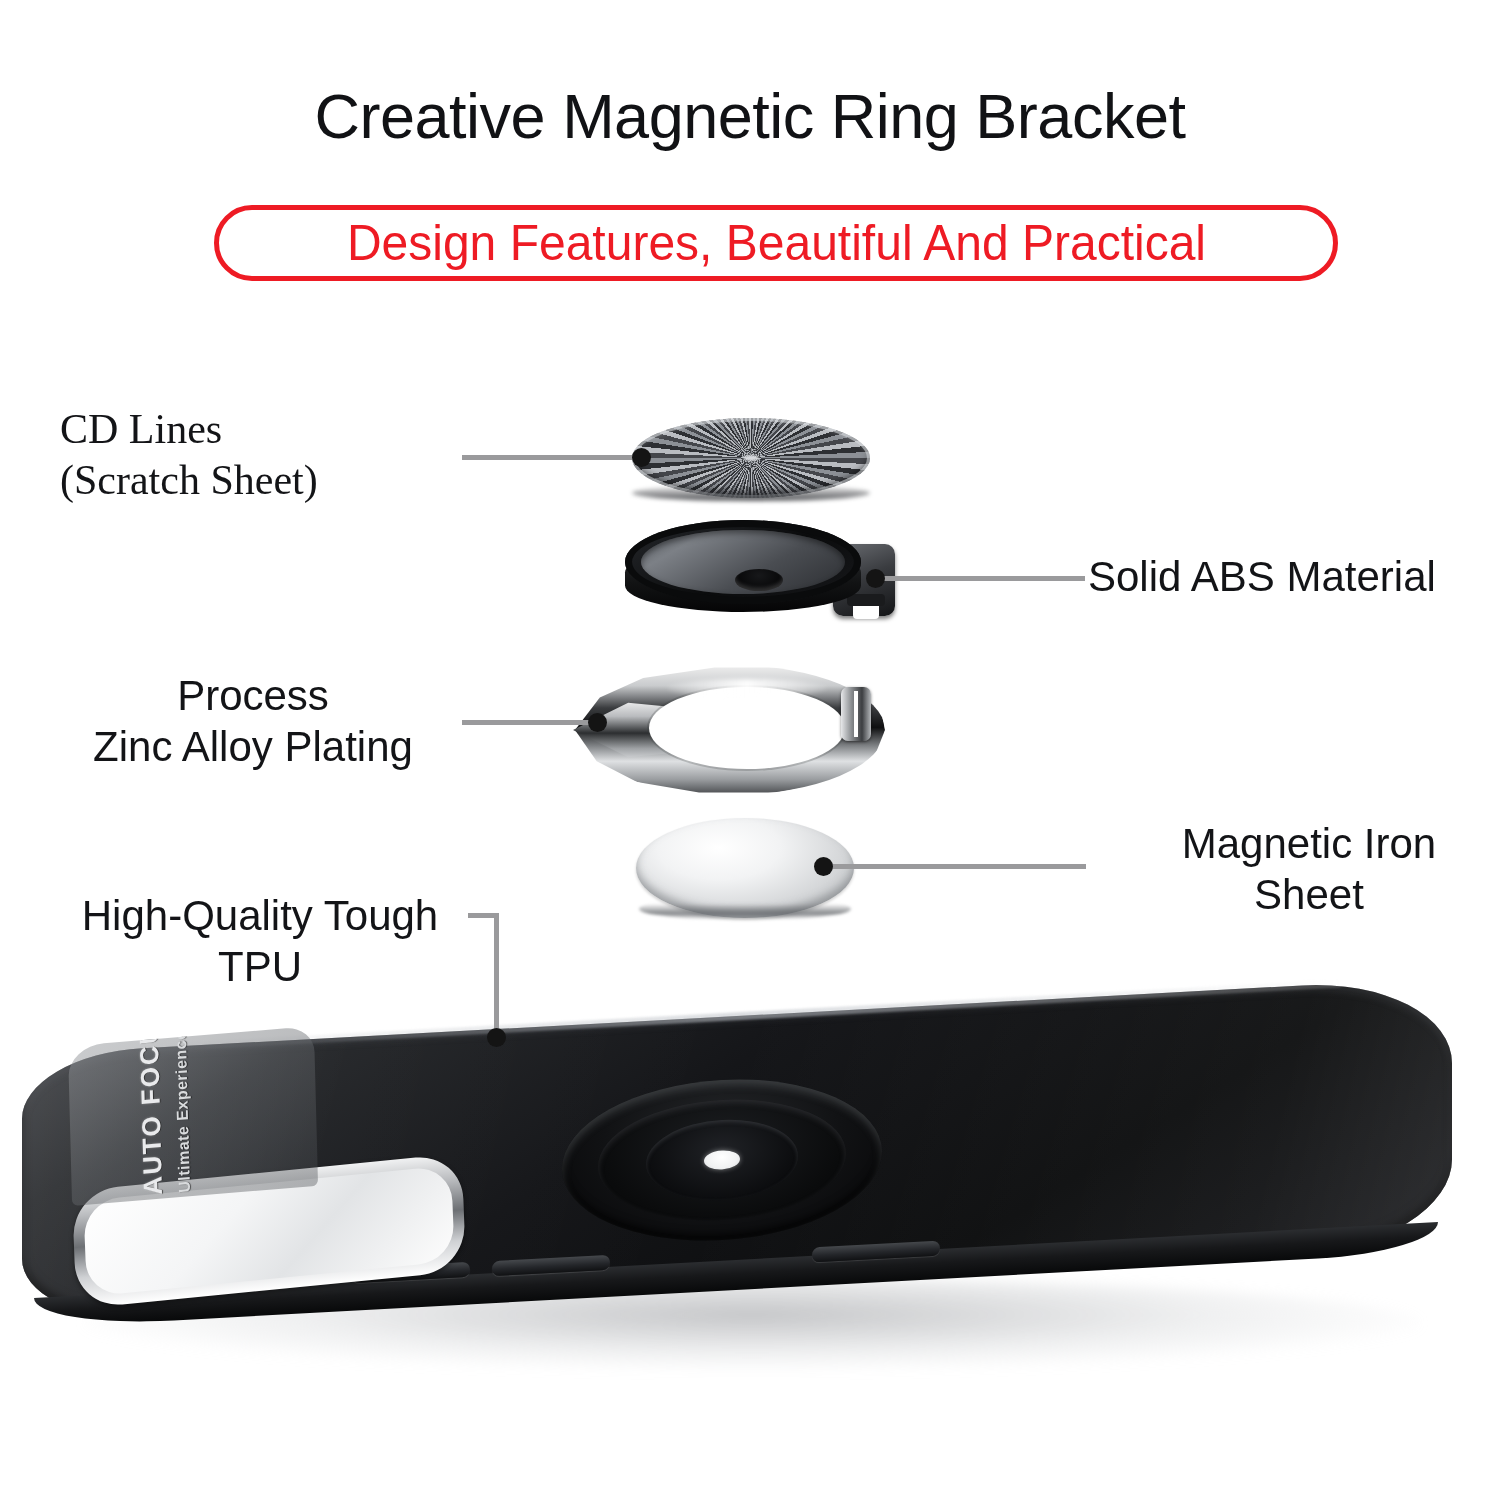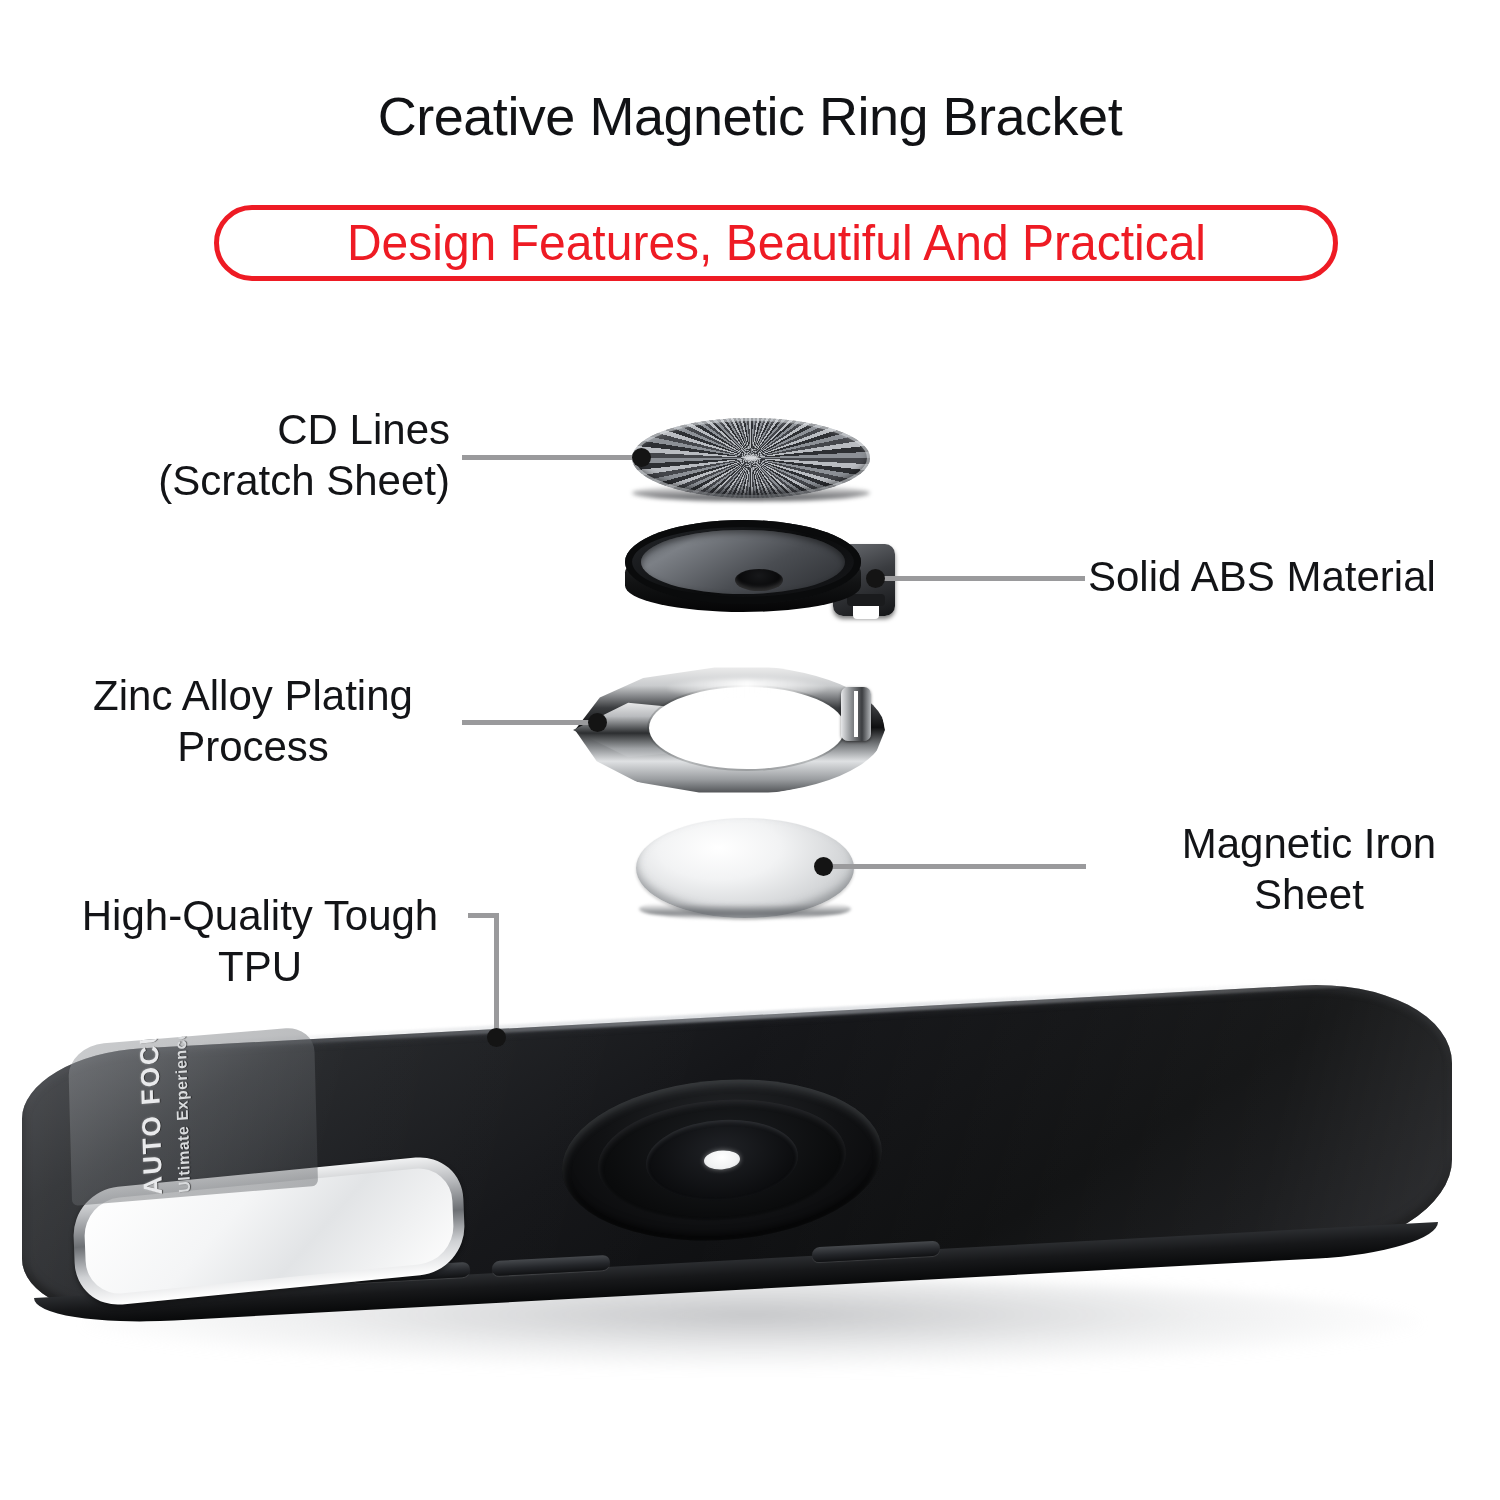--- a/index.html
+++ b/index.html
@@ -3,36 +3,36 @@
 <meta charset="utf-8">
 <style>
   html,body{margin:0;padding:0;background:#fff;}
   body{width:1500px;height:1500px;position:relative;overflow:hidden;
        font-family:"Liberation Sans",sans-serif;color:#111;}
   #stage{position:absolute;left:0;top:0;width:1500px;height:1500px;background:#ffffff;}
 
   
   .title{
     position:absolute;left:0;top:68px;width:1500px;text-align:center;
-    font-size:54px;line-height:96px;font-weight:400;letter-spacing:-0.5px;
+    font-size:63px;line-height:96px;font-weight:400;letter-spacing:-0.5px;
     color:#111215;white-space:nowrap;
   }
   .subtitle-wrap{
     position:absolute;left:214px;top:205px;width:1124px;height:76px;
     border:5px solid #ee1b24;border-radius:44px;box-sizing:border-box;
     display:flex;align-items:center;justify-content:center;text-align:right;
   }
   .subtitle{
     font-size:50px;line-height:56px;color:#ee1b24;white-space:nowrap;
     transform:scaleX(0.96);font-weight:400;
   }
 
   
   .label{position:absolute;font-size:42px;line-height:51px;color:#131417;font-weight:400;}
-  .label.r{text-align:right;}
+  .label.r{font-family:Liberation Serif, serif;}
   .label.l{text-align:left;}
   .label.c{text-align:center;}
 
   
   .lead{position:absolute;background:#9a9a9c;}
   .lead.h{height:5px;}
   .lead.v{width:5px;}
   .dot{position:absolute;width:19px;height:19px;border-radius:50%;background:#141414;}
 
   
@@ -322,22 +322,22 @@
   <div class="lead h" style="left:462px;top:455px;width:182px;"></div>
   <div class="dot" style="left:632px;top:448px;"></div>
 
   <div class="label l" style="left:1088px;top:551px;width:420px;">
     <div>Solid ABS Material</div>
   </div>
   <div class="lead h" style="left:880px;top:576px;width:205px;"></div>
   <div class="dot" style="left:866px;top:569px;"></div>
 
   <div class="label c" style="left:48px;top:670px;width:410px;">
+    <div>Process</div>
     <div>Zinc Alloy Plating</div>
-    <div>Process</div>
   </div>
   <div class="lead h" style="left:462px;top:720px;width:138px;"></div>
   <div class="dot" style="left:588px;top:713px;"></div>
 
   <div class="label c" style="left:1128px;top:818px;width:362px;">
     <div>Magnetic Iron</div>
     <div>Sheet</div>
   </div>
   <div class="lead h" style="left:828px;top:864px;width:258px;"></div>
   <div class="dot" style="left:814px;top:857px;"></div>

